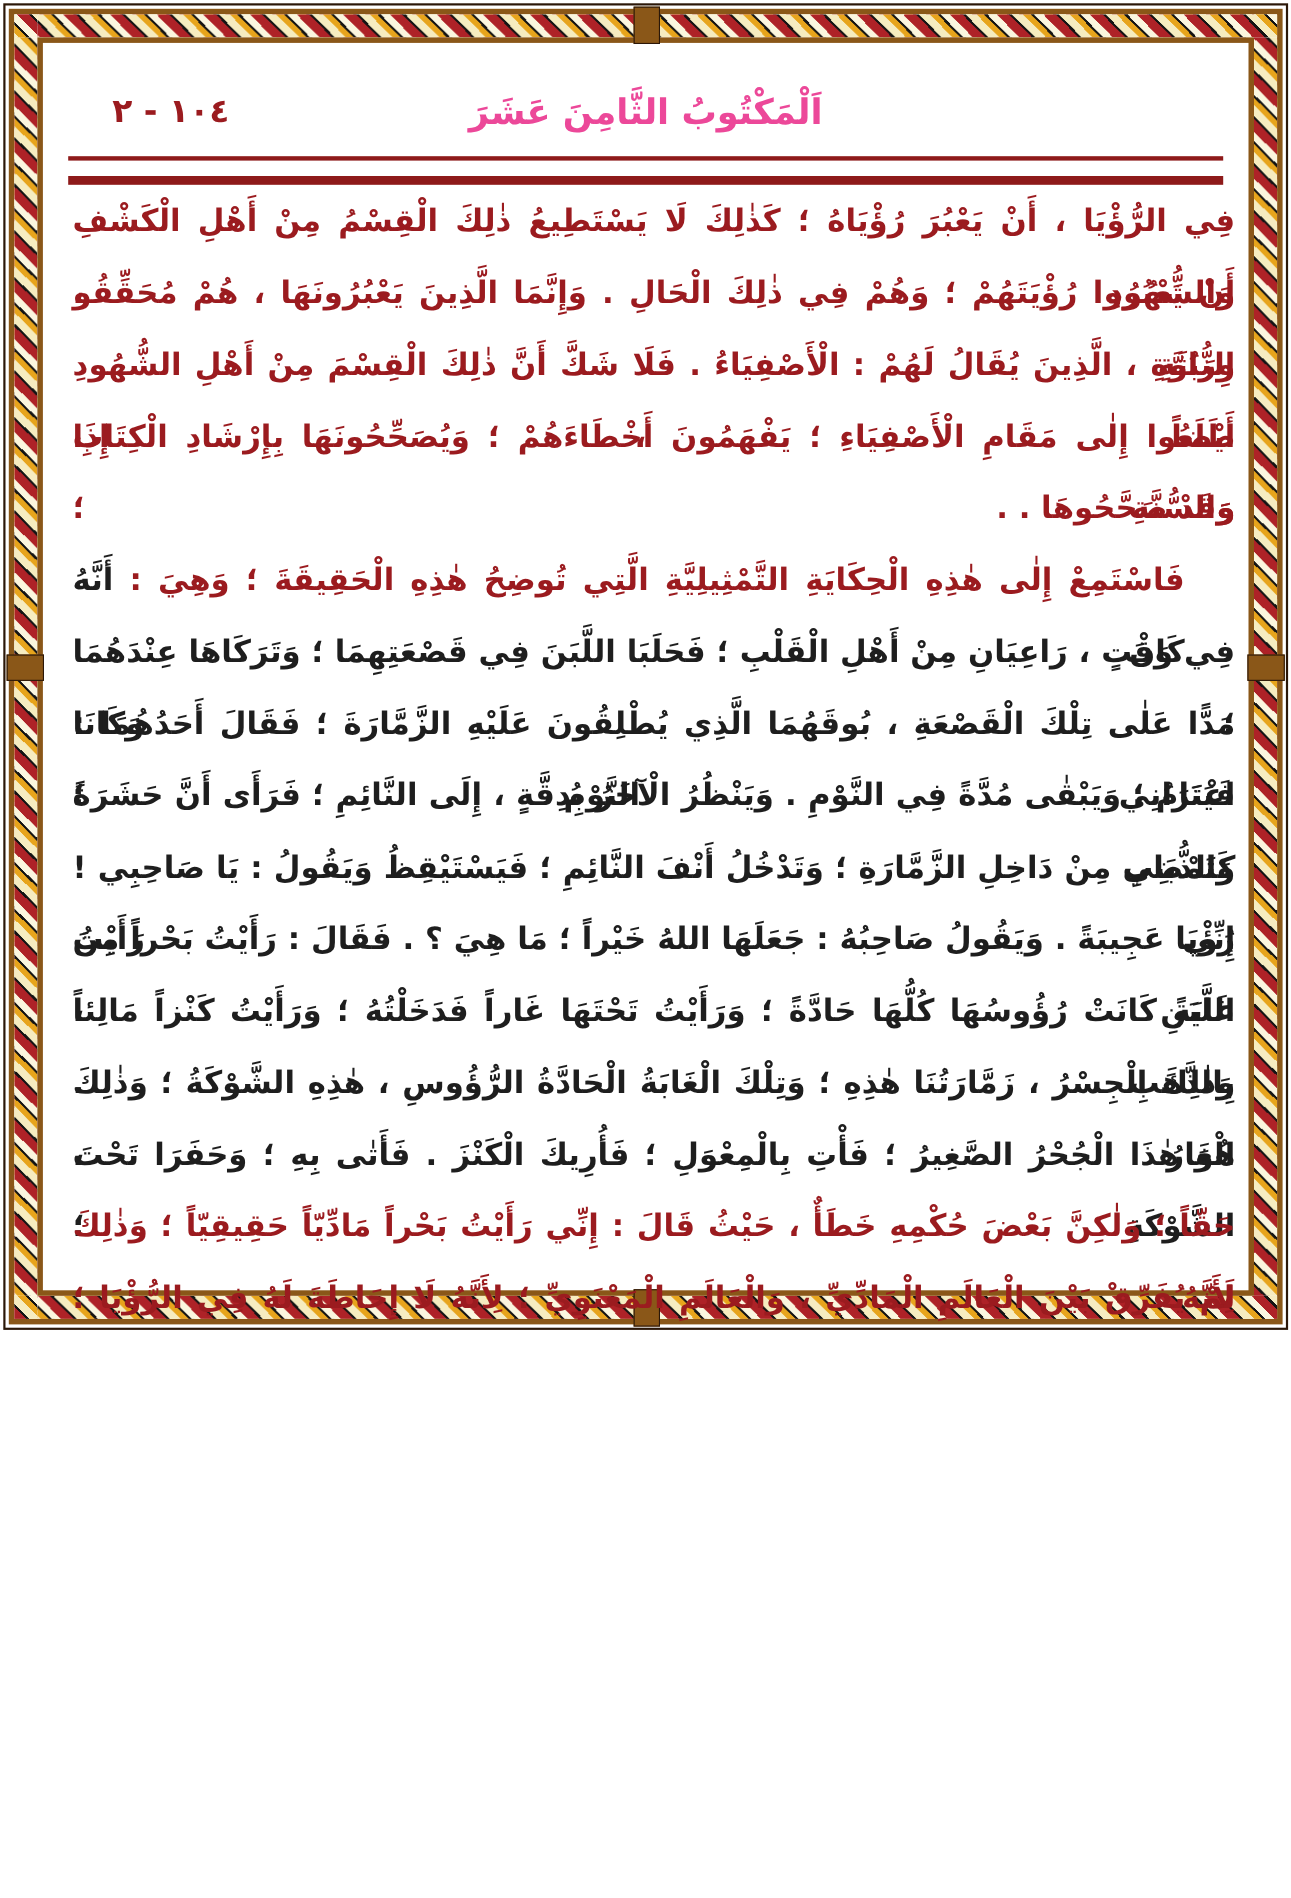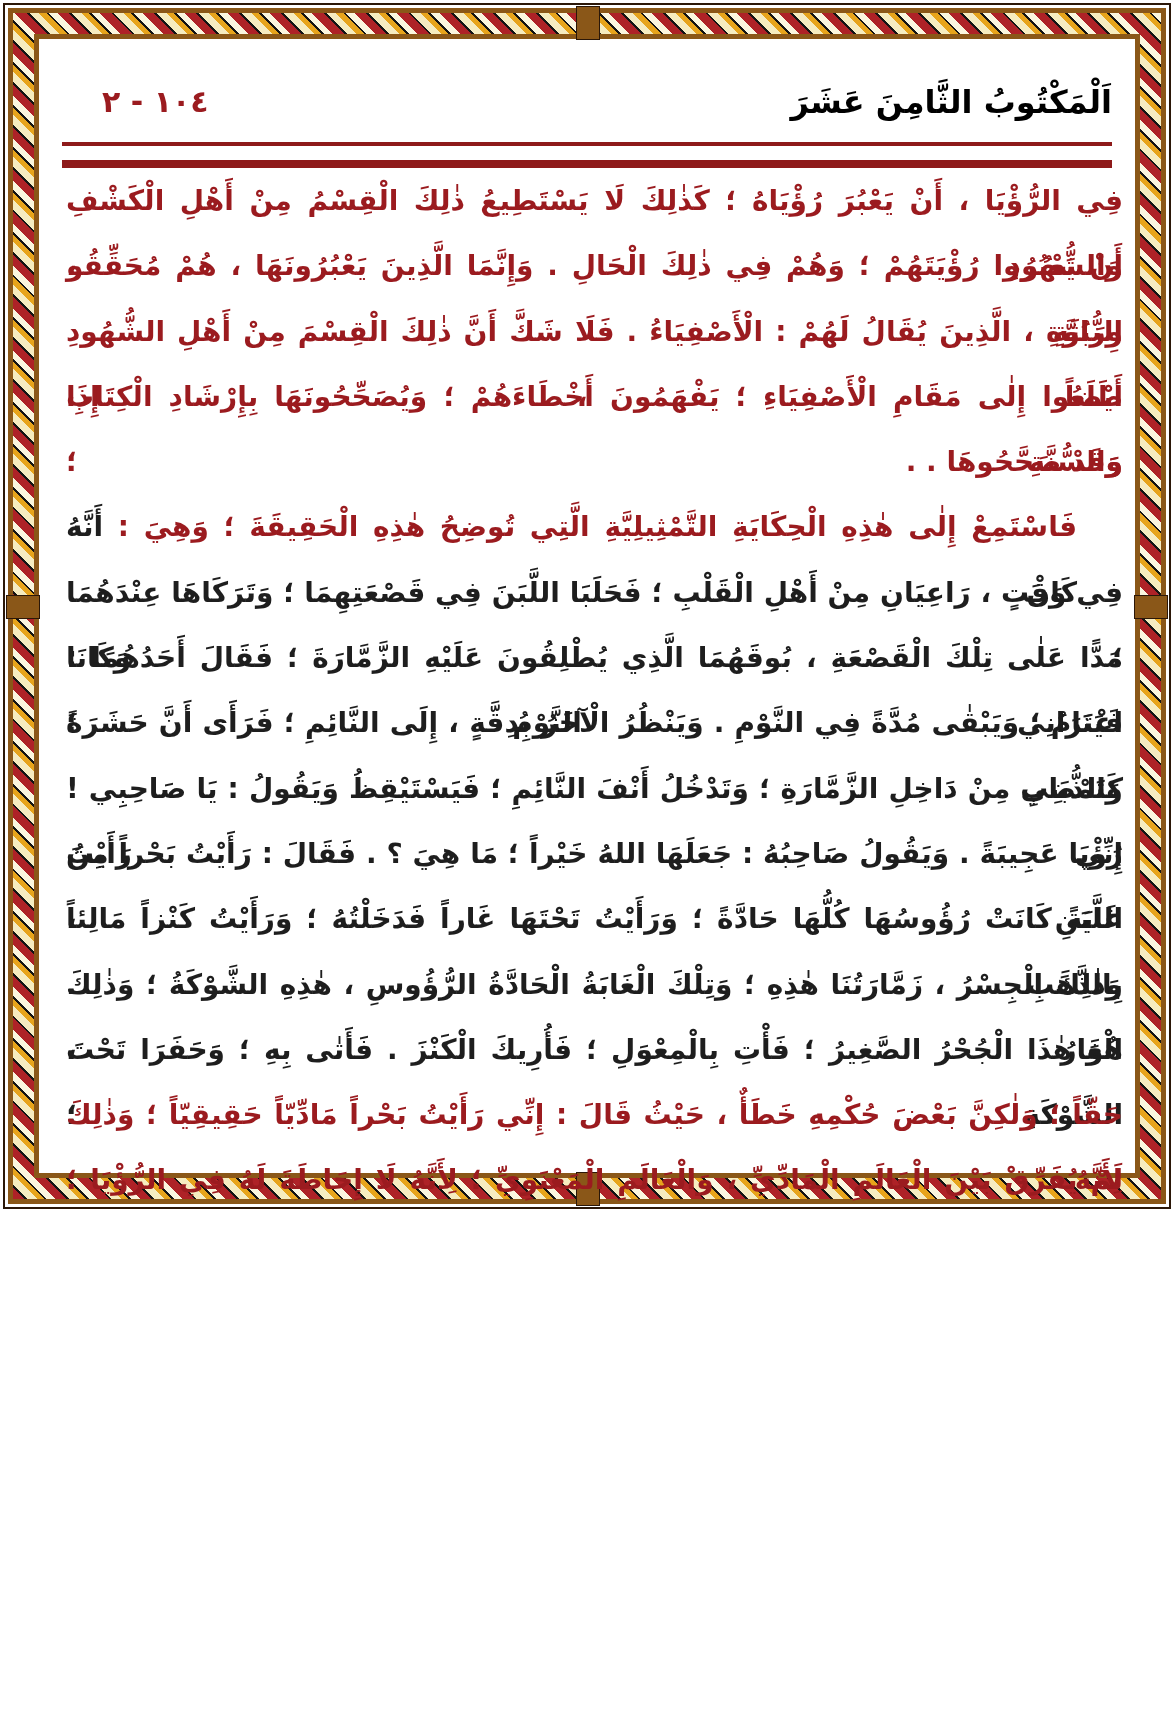--- a/index.html
+++ b/index.html
@@ -28,22 +28,22 @@
   .b-rail-inner{position:absolute;inset:34px;border:5px solid #8a5718;pointer-events:none;}
   .tab{position:absolute;background:#8a5718;border:1px solid #2b1708;pointer-events:none;}
   .tab.top   {top:6px;  left:50%;margin-left:-11px;width:22px;height:32px;}
   .tab.bottom{bottom:6px;left:50%;margin-left:-11px;width:22px;height:32px;}
   .tab.left  {left:6px;  top:50%;margin-top:-11px; width:32px;height:22px;}
   .tab.right {right:6px; top:50%;margin-top:-11px; width:32px;height:22px;}
 
   
   .header{position:absolute;top:72px;left:62px;right:62px;height:60px;}
   .page-title{
-    position:absolute;left:0;right:0;
-    font-size:32px;font-weight:bold;color:#000000;line-height:60px;
+    position:absolute;left:0;right:0;text-align:center;
+    font-size:32px;font-weight:bold;color:#ec4899;line-height:60px;
   }
   .page-number{
     position:absolute;left:40px;top:0;
     font-size:30px;font-weight:bold;color:#9b1b1f;line-height:60px;
     direction:rtl;
   }
   .header-rule{
     position:absolute;top:142px;left:62px;right:62px;height:14px;
     border-top:4px solid #8e1a1a;border-bottom:8px solid #8e1a1a;
   }

